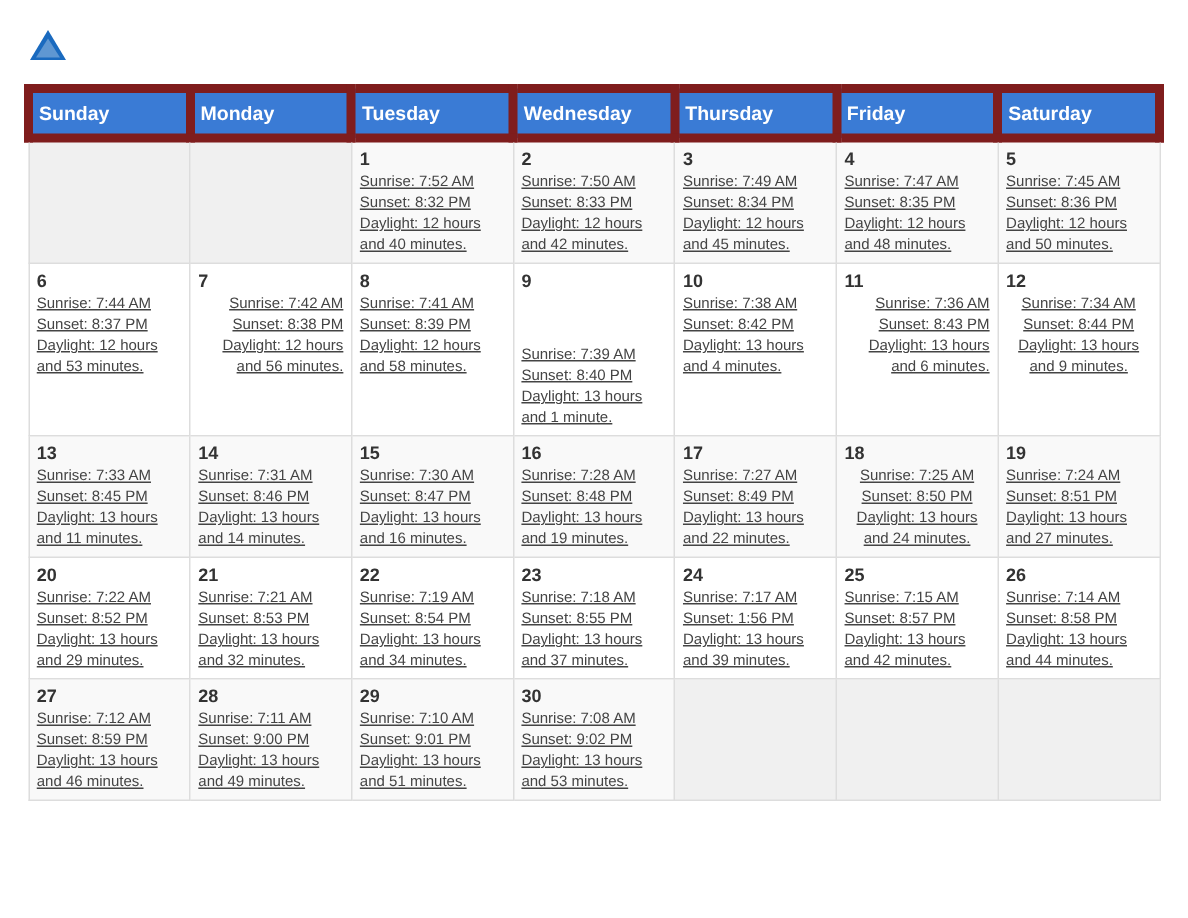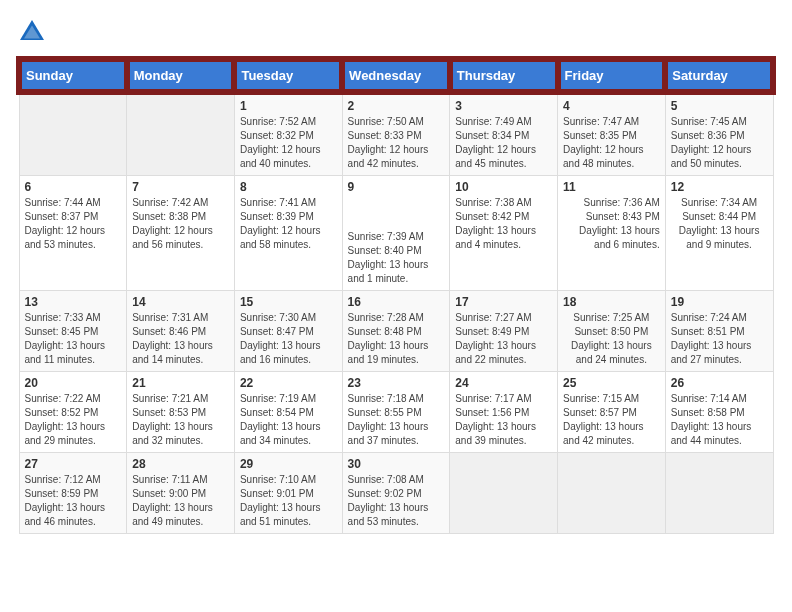--- a/index.html
+++ b/index.html
@@ -81,20 +81,21 @@
     .day-number {
       font-weight: bold;
       font-size: 12px;
       display: block;
       margin-bottom: 2px;
     }
     .day-info {
       font-size: 10px;
       line-height: 1.4;
       color: #444;
+      text-decoration: underline;
     }
     .empty-cell {
       background: #f0f0f0 !important;
     }
   </style>
 </head>
 <body>
 
 <div class="header">
   <div class="logo">
@@ -162,21 +163,21 @@
       </tr>
       <tr>
         <td>
           <span class="day-number">6</span>
           <div class="day-info" style="white-space: pre-line;">Sunrise: 7:44 AM
 Sunset: 8:37 PM
 Daylight: 12 hours and 53 minutes.</div>
         </td>
         <td>
           <span class="day-number">7</span>
-          <div class="day-info" style="white-space: pre-line;">Sunrise: 7:42 AM
+          <div class="day-info" style="white-space: pre-line; text-align: right;">Sunrise: 7:42 AM
 Sunset: 8:38 PM
 Daylight: 12 hours and 56 minutes.</div>
         </td>
         <td>
           <span class="day-number">8</span>
           <div class="day-info" style="white-space: pre-line;">Sunrise: 7:41 AM
 Sunset: 8:39 PM
 Daylight: 12 hours and 58 minutes.</div>
         </td>
         <td>

